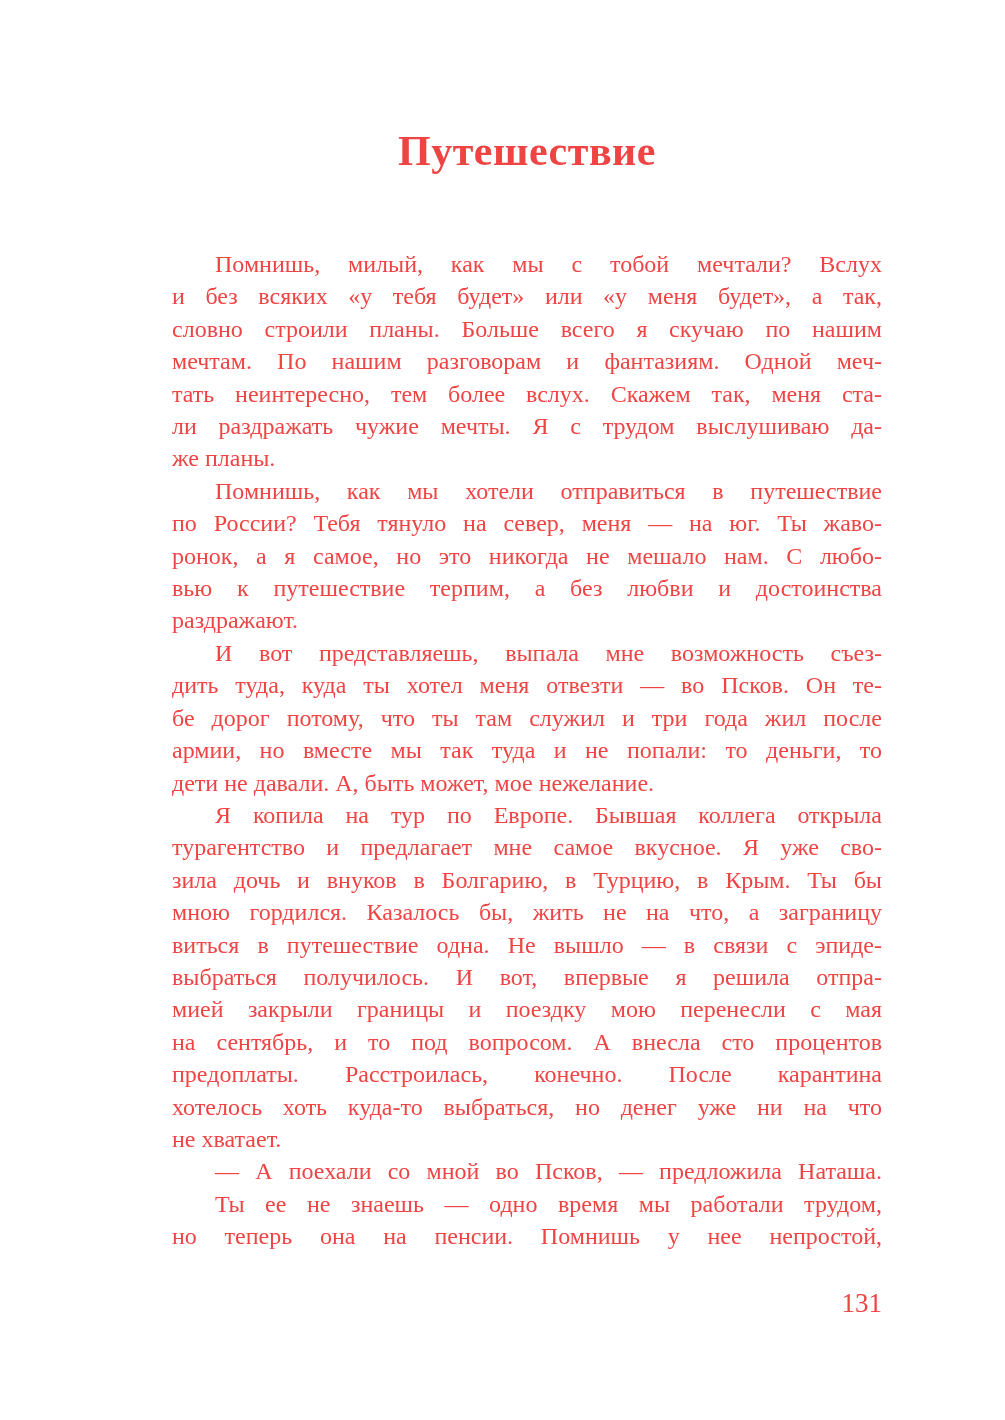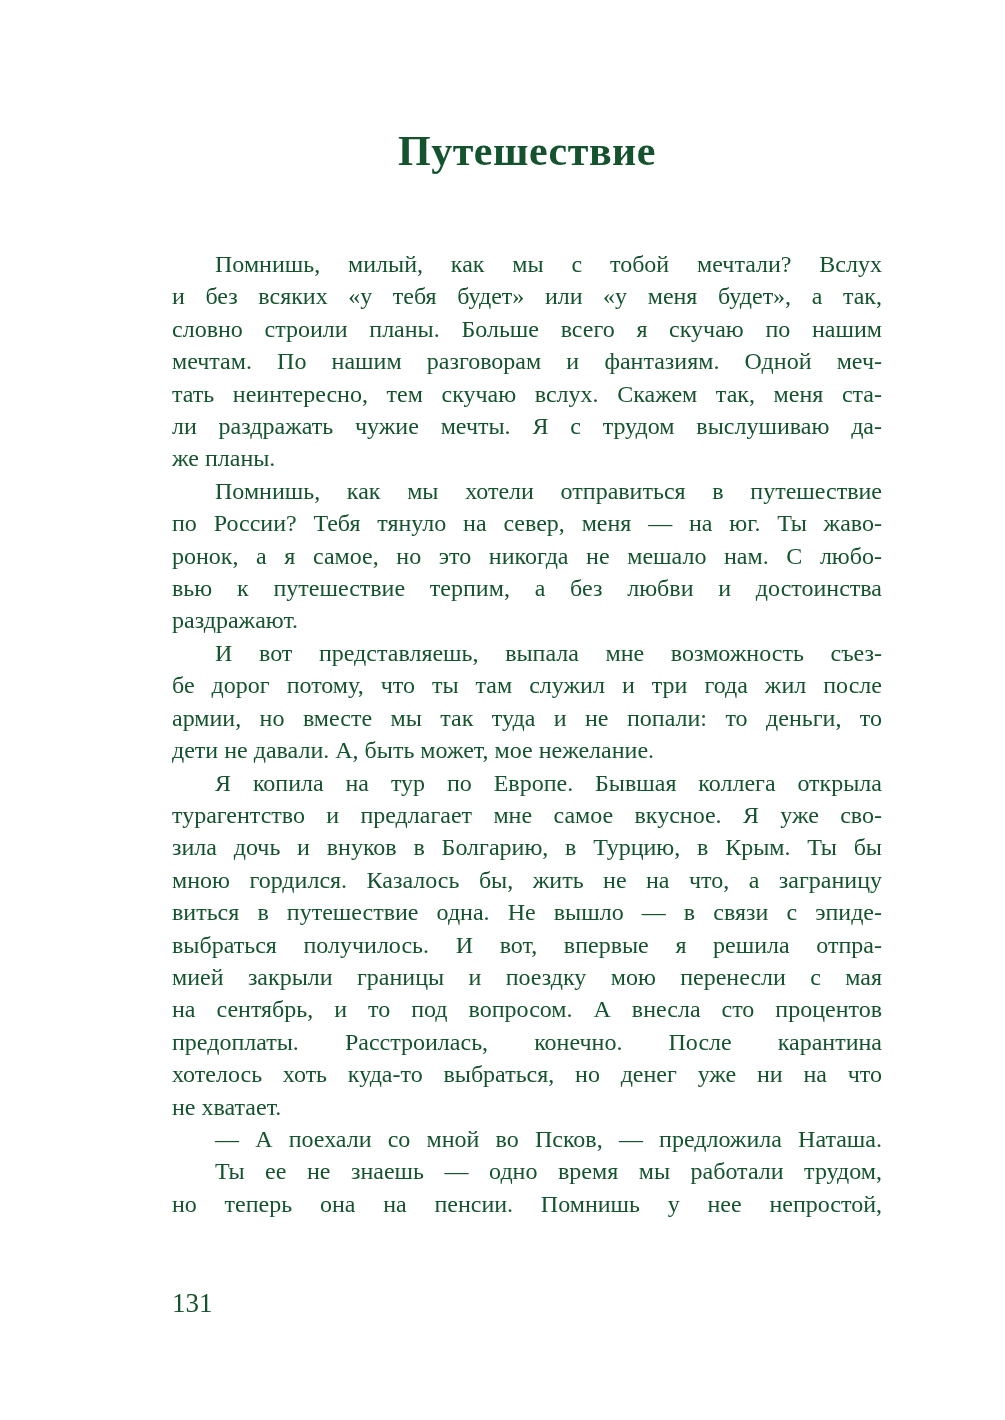--- a/index.html
+++ b/index.html
@@ -3,21 +3,21 @@
 <meta charset="utf-8">
 <style>
   * { margin: 0; padding: 0; box-sizing: border-box; }
   html, body { background: #ffffff; }
   .page {
     position: relative;
     width: 1005px;
     height: 1420px;
     background: #ffffff;
     font-family: "Liberation Serif", "DejaVu Serif", serif;
-    color: #14532d;
+    color: #ef4444;
     overflow: hidden;
   }
   .title {
     position: absolute;
     top: 127px;
     left: 172px;
     width: 710px;
     text-align: center;
     font-size: 42px;
     font-weight: 700;
@@ -33,49 +33,50 @@
     line-height: 32.4px;
   }
   .line { text-align: left; white-space: normal; }
   .line.just { text-align: justify; text-align-last: justify; }
   .line.indent { text-indent: 43px; }
   .page-number {
     position: absolute;
     top: 1288px;
     left: 172px;
     width: 710px;
-    text-align: left;
+    text-align: right;
     font-size: 27px;
   }
 </style>
 </head>
 <body>
 
 <div class="page">
   <h1 class="title">Путешествие</h1>
 
   <div class="body-text">
       <div class="paragraph">
         <div class="line indent just">Помнишь, милый, как мы с тобой мечтали? Вслух</div>
         <div class="line just">и без всяких «у тебя будет» или «у меня будет», а так,</div>
         <div class="line just">словно строили планы. Больше всего я скучаю по нашим</div>
         <div class="line just">мечтам. По нашим разговорам и фантазиям. Одной меч-</div>
-        <div class="line just">тать неинтересно, тем скучаю вслух. Скажем так, меня ста-</div>
+        <div class="line just">тать неинтересно, тем более вслух. Скажем так, меня ста-</div>
         <div class="line just">ли раздражать чужие мечты. Я с трудом выслушиваю да-</div>
         <div class="line">же планы.</div>
       </div>
       <div class="paragraph">
         <div class="line indent just">Помнишь, как мы хотели отправиться в путешествие</div>
         <div class="line just">по России? Тебя тянуло на север, меня — на юг. Ты жаво-</div>
         <div class="line just">ронок, а я самое, но это никогда не мешало нам. С любо-</div>
         <div class="line just">вью к путешествие терпим, а без любви и достоинства</div>
         <div class="line">раздражают.</div>
       </div>
       <div class="paragraph">
         <div class="line indent just">И вот представляешь, выпала мне возможность съез-</div>
+        <div class="line just">дить туда, куда ты хотел меня отвезти — во Псков. Он те-</div>
         <div class="line just">бе дорог потому, что ты там служил и три года жил после</div>
         <div class="line just">армии, но вместе мы так туда и не попали: то деньги, то</div>
         <div class="line">дети не давали. А, быть может, мое нежелание.</div>
       </div>
       <div class="paragraph">
         <div class="line indent just">Я копила на тур по Европе. Бывшая коллега открыла</div>
         <div class="line just">турагентство и предлагает мне самое вкусное. Я уже сво-</div>
         <div class="line just">зила дочь и внуков в Болгарию, в Турцию, в Крым. Ты бы</div>
         <div class="line just">мною гордился. Казалось бы, жить не на что, а заграницу</div>
         <div class="line just">виться в путешествие одна. Не вышло — в связи с эпиде-</div>

